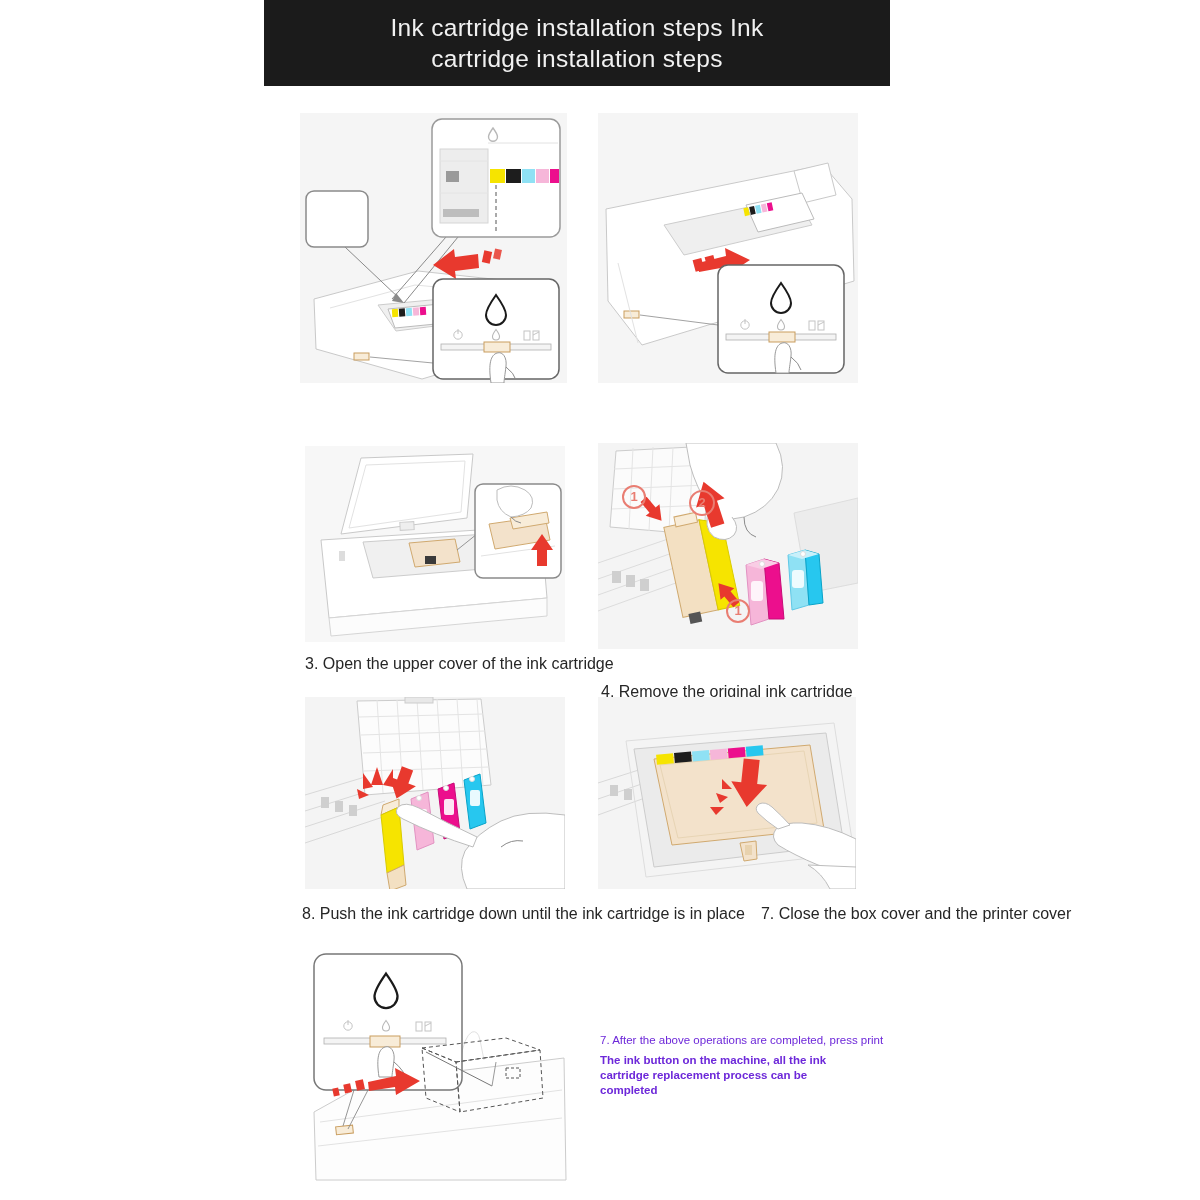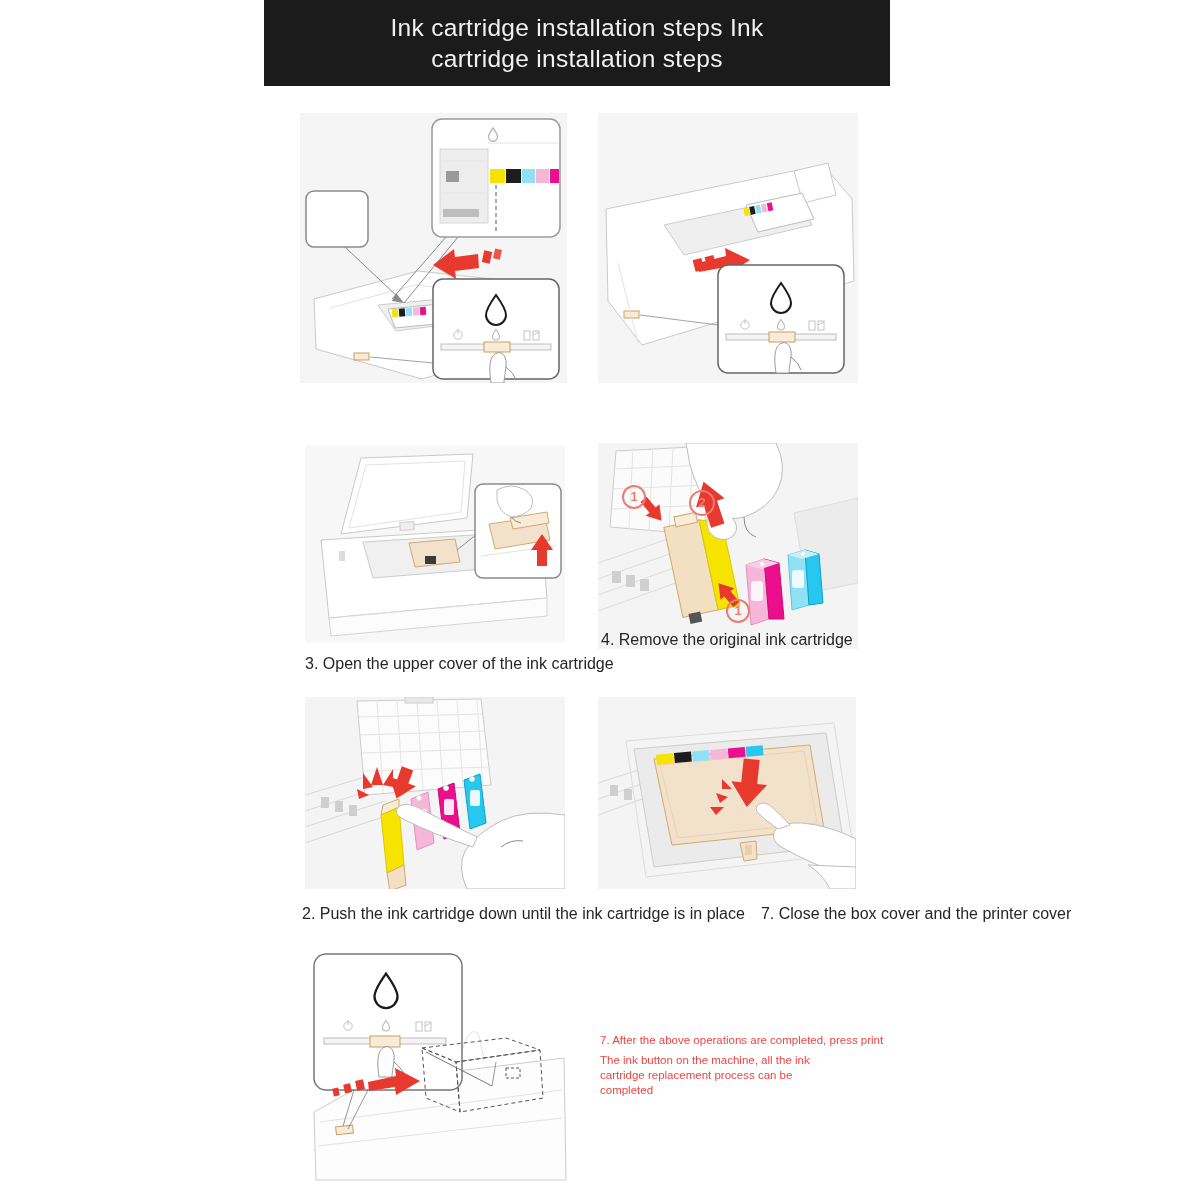--- a/index.html
+++ b/index.html
@@ -8,23 +8,23 @@
   .header{position:absolute;left:264px;top:0;width:626px;height:86px;
           background:var(--header-bg,#1b1b1b);display:flex;align-items:center;justify-content:center;}
   .header .title{max-width:460px;color:var(--header-fg,#f1f1f1);font-size:24.5px;
           line-height:31px;text-align:center;letter-spacing:.3px;}
   .panel{position:absolute;}
   .panel svg{display:block;width:100%;height:100%;}
   .cap{position:absolute;color:#262626;}
   .cap-lg{font-size:14px;line-height:18px;width:565px;}
   .cap-sm{font-size:16px;line-height:15px;white-space:nowrap;}
   .cap-row{position:absolute;display:flex;}
-  .cap7{position:absolute;left:600px;top:1034px;width:300px;color:#ef4444;}
+  .cap7{position:absolute;left:600px;top:1034px;width:300px;color:#6d28d9;}
   .cap7 .l1{font-size:11.5px;white-space:nowrap;margin:0 0 7px 0;}
-  .cap7 .l2{font-size:11.5px;line-height:15px;width:238px;margin:0;}
+  .cap7 .l2{font-size:11.5px;line-height:15px;width:238px;margin:0;font-weight:bold;}
   
   .cy{fill:var(--ink-yellow)} .ck{fill:var(--ink-black)} .cc{fill:var(--ink-cyan)}
   .cp{fill:var(--ink-pink)} .cm{fill:var(--ink-magenta)} .cc2{fill:var(--ink-cyan-bright)}
   .red{fill:var(--arrow-red)}
   .tan{fill:var(--tan);stroke:var(--tan-stroke)}
   .tanl{fill:var(--btn-fill);stroke:var(--tan-stroke)}
   .btn{fill:var(--btn-fill);stroke:var(--btn-stroke)}
   .outline{fill:#fff;stroke:#c9c9c9;stroke-width:1}
   .faint{stroke:#e2e2e2;fill:none}
   .mid{stroke:#8a8a8a;fill:none}
@@ -264,21 +264,21 @@
       <text x="104" y="64" text-anchor="middle">2</text>
     </g>
     <g class="marker">
       <circle cx="140" cy="168" r="11"></circle>
       <text x="140" y="172" text-anchor="middle">1</text>
     </g>
   </svg>
   </div>
 
   <div class="cap cap-sm" style="left:305px;top:656px">3. Open the upper cover of the ink cartridge</div>
-  <div class="cap cap-sm" style="left:601px;top:632px">4. Remove the original ink cartridge</div>
+  <div class="cap cap-sm" style="left:601px;top:684px">4. Remove the original ink cartridge</div>
 
   <div class="panel" style="left:305px;top:697px;width:260px;height:192px">
   <svg viewBox="0 0 260 192">
     <rect width="260" height="192" fill="#f4f4f4"></rect>
     <g stroke="#d8d8d8">
       <line x1="0" y1="98" x2="60" y2="80"></line>
           <line x1="0" y1="114" x2="70" y2="92"></line>
       <line x1="0" y1="130" x2="80" y2="104"></line>
           <line x1="0" y1="146" x2="90" y2="116"></line>
       <rect x="16" y="100" width="8" height="11" fill="#cfcfcf" stroke="none"></rect>
@@ -374,21 +374,21 @@
     </g>
     <g>
       <path class="hand" d="M258,142 Q230,128 204,126 Q185,125 178,132 Q172,140 180,148 Q196,158 220,168 L258,178 Z"></path>
       <path class="hand" d="M180,132 Q168,124 160,116 Q156,111 161,107 Q167,104 174,110 Q184,119 192,128 Z"></path>
       <path class="hand" d="M210,168 Q224,176 232,192 L258,192 L258,170 Z"></path>
     </g>
   </svg>
   </div>
 
   <div class="cap-row" style="left:302px;top:906px">
-    <div class="cap-sm" style="color:#262626">2. Push the ink cartridge down until the ink cartridge is in place</div>
+    <div class="cap-sm" style="color:#262626">8. Push the ink cartridge down until the ink cartridge is in place</div>
     <div class="cap-sm" style="color:#262626;margin-left:16px">7. Close the box cover and the printer cover</div>
   </div>
 
   <div class="panel" style="left:310px;top:950px;width:258px;height:232px">
   <svg viewBox="0 0 258 232">
     <rect width="258" height="232" fill="#fff"></rect>
     <g>
       <path d="M4,162 L58,132 L254,108 L256,230 L6,230 Z" fill="#fdfdfd" stroke="#ccc"></path>
       <line class="faint" x1="10" y1="172" x2="252" y2="140"></line>
       <line class="faint" x1="8" y1="196" x2="252" y2="168"></line>

